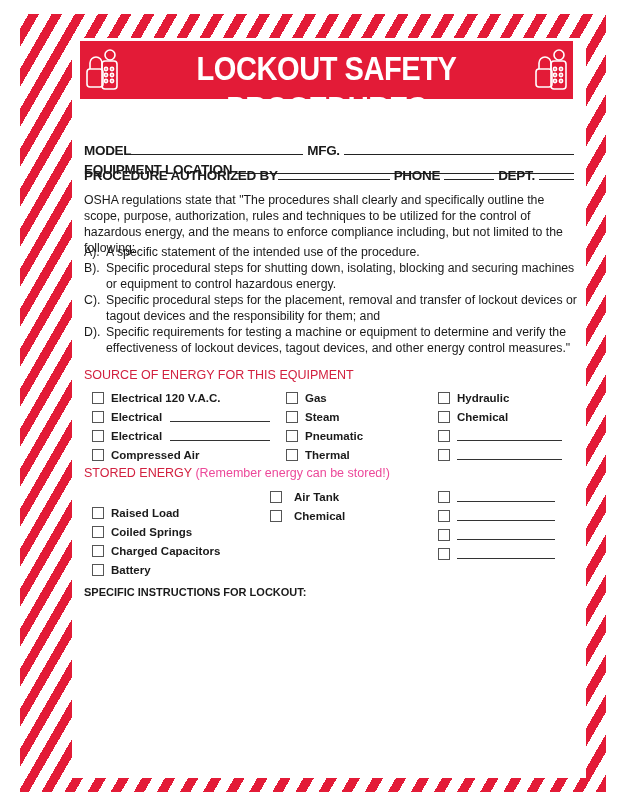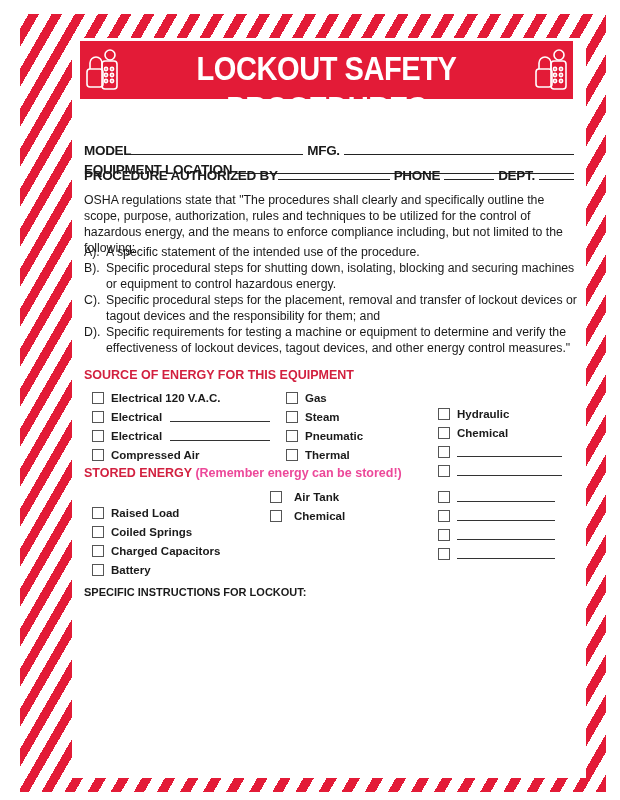--- a/index.html
+++ b/index.html
@@ -12,21 +12,21 @@
     font-family:"Liberation Sans",sans-serif;font-weight:bold;font-size:33px;letter-spacing:-0.5px;line-height:40px;transform:scaleX(0.88);}
   .lockicon{position:absolute;top:6px;width:36px;height:46px;}
   .lockicon.l{left:4px;} .lockicon.r{right:4px;}
   .field-row{position:absolute;left:12px;width:494px;font-weight:bold;font-size:13.5px;display:flex;align-items:flex-end;letter-spacing:-0.3px;}
   .field-row .blank{border-bottom:1.3px solid #222;height:1px;margin:0 4px 3px 4px;}
   .para{position:absolute;left:12px;width:494px;font-size:12.3px;line-height:16px;}
   .list{position:absolute;left:12px;width:494px;font-size:12.3px;line-height:16px;}
   .li{display:flex;}
   .li .k{width:20px;flex:none;}
   .li .t{padding-left:2px;}
-  .sec-title{position:absolute;left:12px;font-weight:bold;font-size:12.5px;color:#d2203f;}
+  .sec-title{position:absolute;left:12px;font-weight:normal;font-size:12.5px;color:#d2203f;}
   .sec-title .note{color:#ec4899;}
   .cb-col{position:absolute;}
   .cb{display:flex;align-items:center;height:19px;font-weight:bold;font-size:11.5px;}
   .box{width:10px;height:10px;border:1px solid #555;margin-right:7px;flex:none;}
   .cb .line{border-bottom:1px solid #333;height:1px;margin-left:8px;margin-top:8px;}
   .instr{position:absolute;left:12px;font-weight:bold;font-size:11px;}
 </style>
 </head>
 <body>
 
@@ -142,21 +142,21 @@
       <div class="cb">
           <span class="box"></span>
           <span>Pneumatic</span>
         </div>
       <div class="cb">
           <span class="box"></span>
           <span>Thermal</span>
         </div>
     </div>
 
-    <div class="cb-col" style="left:366px;top:350px;margin-top:16px;">
+    <div class="cb-col" style="left:366px;top:350px;">
       <div class="cb">
           <span class="box"></span>
           <span>Hydraulic</span>
         </div>
       <div class="cb">
           <span class="box"></span>
           <span>Chemical</span>
         </div>
       <div class="cb">
           <span class="box"></span>

